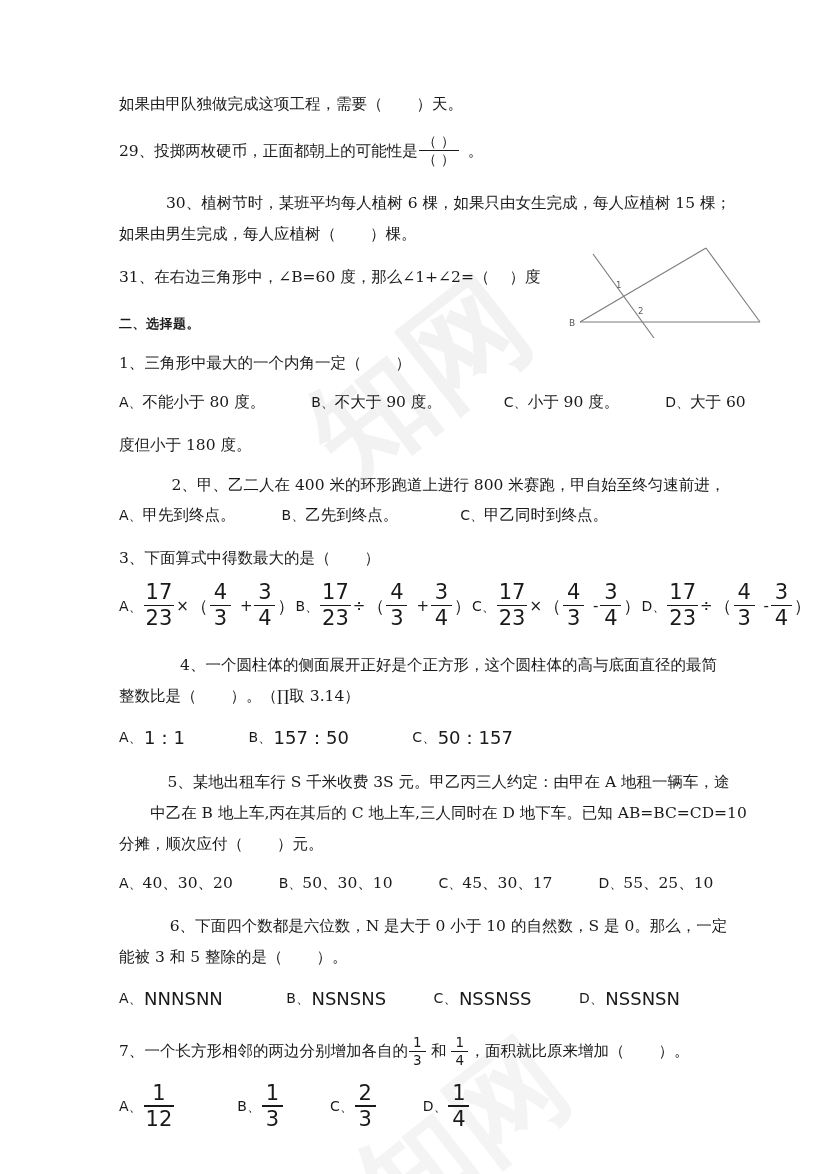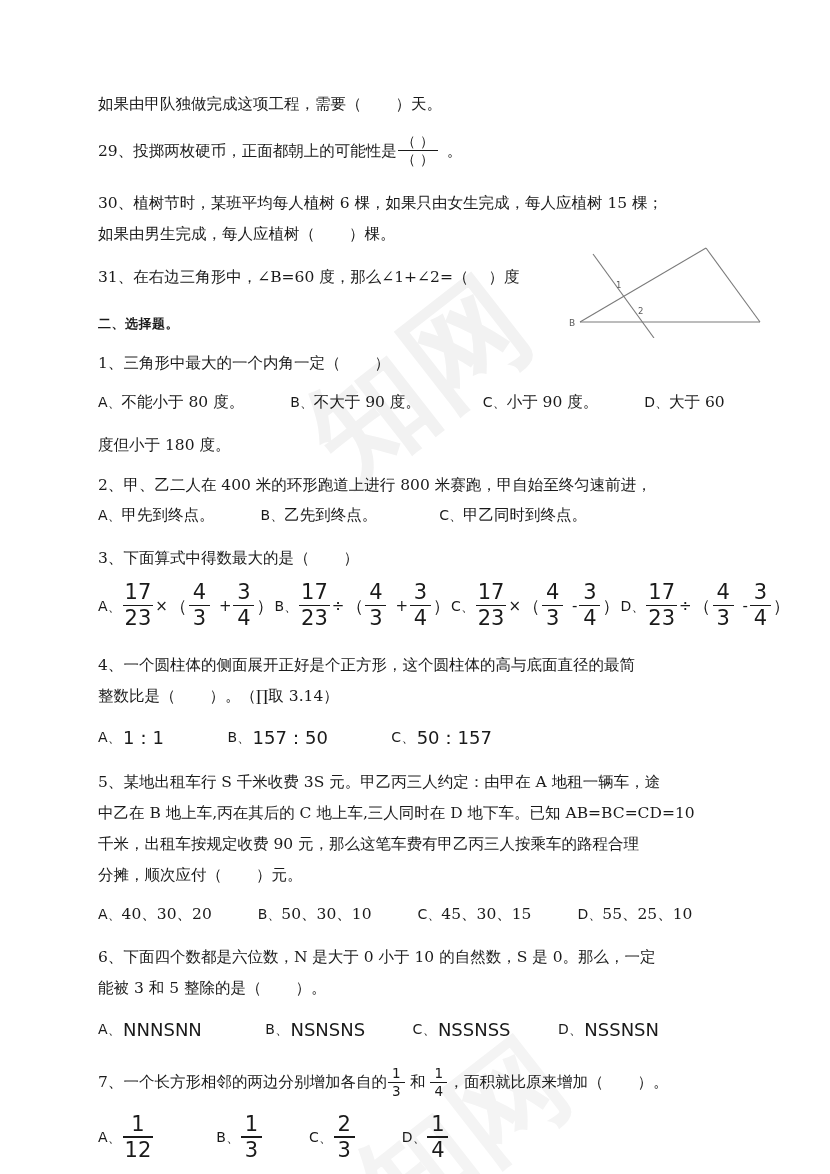--- a/index.html
+++ b/index.html
@@ -44,29 +44,30 @@
     font-size: 112px;
     transform: rotate(-38deg);
     color: #f4f4f4;
   }
 
   
   .content {
     position: relative;
     z-index: 2;
     padding: 92px 52px 0 98px;
+    margin-left: 21px;
   }
 
   .line {
     font-size: 15.5px;
     line-height: 1.55;
     margin: 0 0 19px 0;
     white-space: nowrap;
   }
-  .tight { margin-bottom: 7px; }
+  .tight { margin-bottom: 7px; text-align: center; }
   .q-line { margin-bottom: 16px; }
 
   .heading {
     font-size: 13px;
     font-weight: 700;
     margin: 0 0 18px 0;
     letter-spacing: 0.5px;
   }
 
   .blank { display: inline-block; min-width: 34px; }
@@ -379,38 +380,37 @@
       <span class="choice">
           <span class="choice-tag">C、</span>
           <span class="lat">50：157</span>
         </span>
     </div>
 
     <p class="line tight">
       <span>5、</span><span>某地出租车行 S 千米收费 3S 元。甲乙丙三人约定：由甲在 A 地租一辆车，途</span>
     </p>
     <p class="line tight">中乙在 B 地上车,丙在其后的 C 地上车,三人同时在 D 地下车。已知 AB=BC=CD=10</p>
-    <p class="line tight">千米，出租车按规定收费 90 元，那么这笔车费有甲乙丙三人按乘车的路程合理</p>
     <p class="line q-line">
       <span>分摊，顺次应付（</span><span class="blank"></span><span>）元。</span>
     </p>
     <div class="choices">
       <span class="choice">
           <span class="choice-tag">A、</span>
           <span>40、30、20</span>
         </span>
       <span class="gap-md"></span>
       <span class="choice">
           <span class="choice-tag">B、</span>
           <span>50、30、10</span>
         </span>
       <span class="gap-md"></span>
       <span class="choice">
           <span class="choice-tag">C、</span>
-          <span>45、30、15</span>
+          <span>45、30、17</span>
         </span>
       <span class="gap-md"></span>
       <span class="choice">
           <span class="choice-tag">D、</span>
           <span>55、25、10</span>
         </span>
     </div>
 
     <p class="line tight">
       <span>6、</span><span>下面四个数都是六位数，N 是大于 0 小于 10 的自然数，S 是 0。那么，一定</span>

